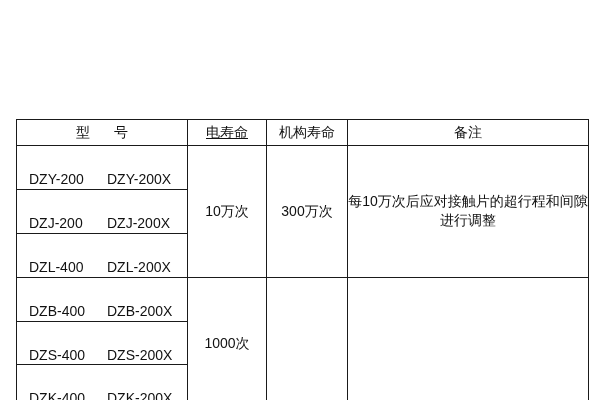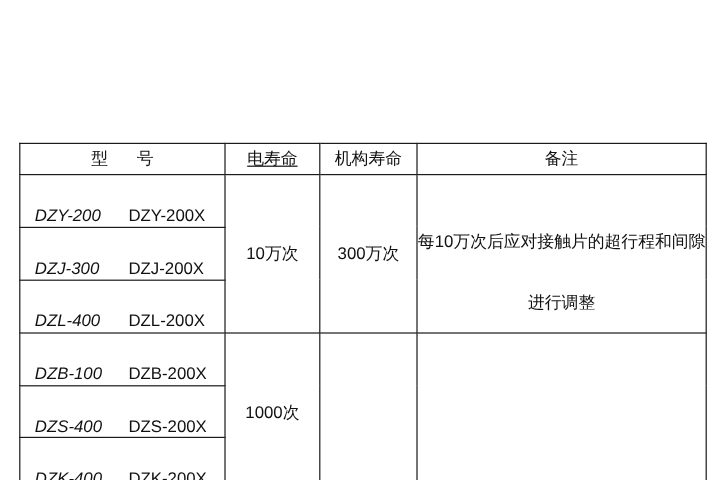--- a/index.html
+++ b/index.html
@@ -50,40 +50,38 @@
   }
   .model-cell {
     text-align: center;
     font-size: 11.5px;
   }
   .model-cell .m1 {
     display: inline-block;
     width: 70px;
     text-align: left;
     padding-left: 12px;
-    font-style: italic;
   }
   .model-cell .m2 {
     display: inline-block;
     width: 80px;
     text-align: left;
     padding-left: 8px;
     margin-top: 24px;
   }
   .remark-cell {
     text-align: left;
     vertical-align: top;
     padding: 6px 10px 0 14px;
     font-size: 11px;
     line-height: 1.9;
   }
   .remark-cell .line {
     display: block;
     white-space: nowrap;
-    margin-top: 32px;
   }
 </style>
 </head>
 <body>
 
 <div class="page">
   <table class="spec-table">
     <thead>
       <tr>
         <th class="col-model hdr-model">型    号</th>
@@ -99,31 +97,31 @@
         </td>
         <td rowspan="3">10万次</td>
         <td rowspan="3">300万次</td>
         <td rowspan="3" class="remark-cell">
           <span class="line">每10万次后应对接触片的超行程和间隙</span>
           <span class="line">进行调整</span>
         </td>
       </tr>
       <tr>
         <td class="model-cell">
-          <span class="m1">DZJ-300</span><span class="m2">DZJ-200X</span>
+          <span class="m1">DZJ-200</span><span class="m2">DZJ-200X</span>
         </td>
       </tr>
       <tr>
         <td class="model-cell">
           <span class="m1">DZL-400</span><span class="m2">DZL-200X</span>
         </td>
       </tr>
       <tr>
         <td class="model-cell">
-          <span class="m1">DZB-100</span><span class="m2">DZB-200X</span>
+          <span class="m1">DZB-400</span><span class="m2">DZB-200X</span>
         </td>
         <td rowspan="3">1000次</td>
         <td rowspan="3"></td>
         <td rowspan="3" class="remark-cell"></td>
       </tr>
       <tr>
         <td class="model-cell">
           <span class="m1">DZS-400</span><span class="m2">DZS-200X</span>
         </td>
       </tr>

